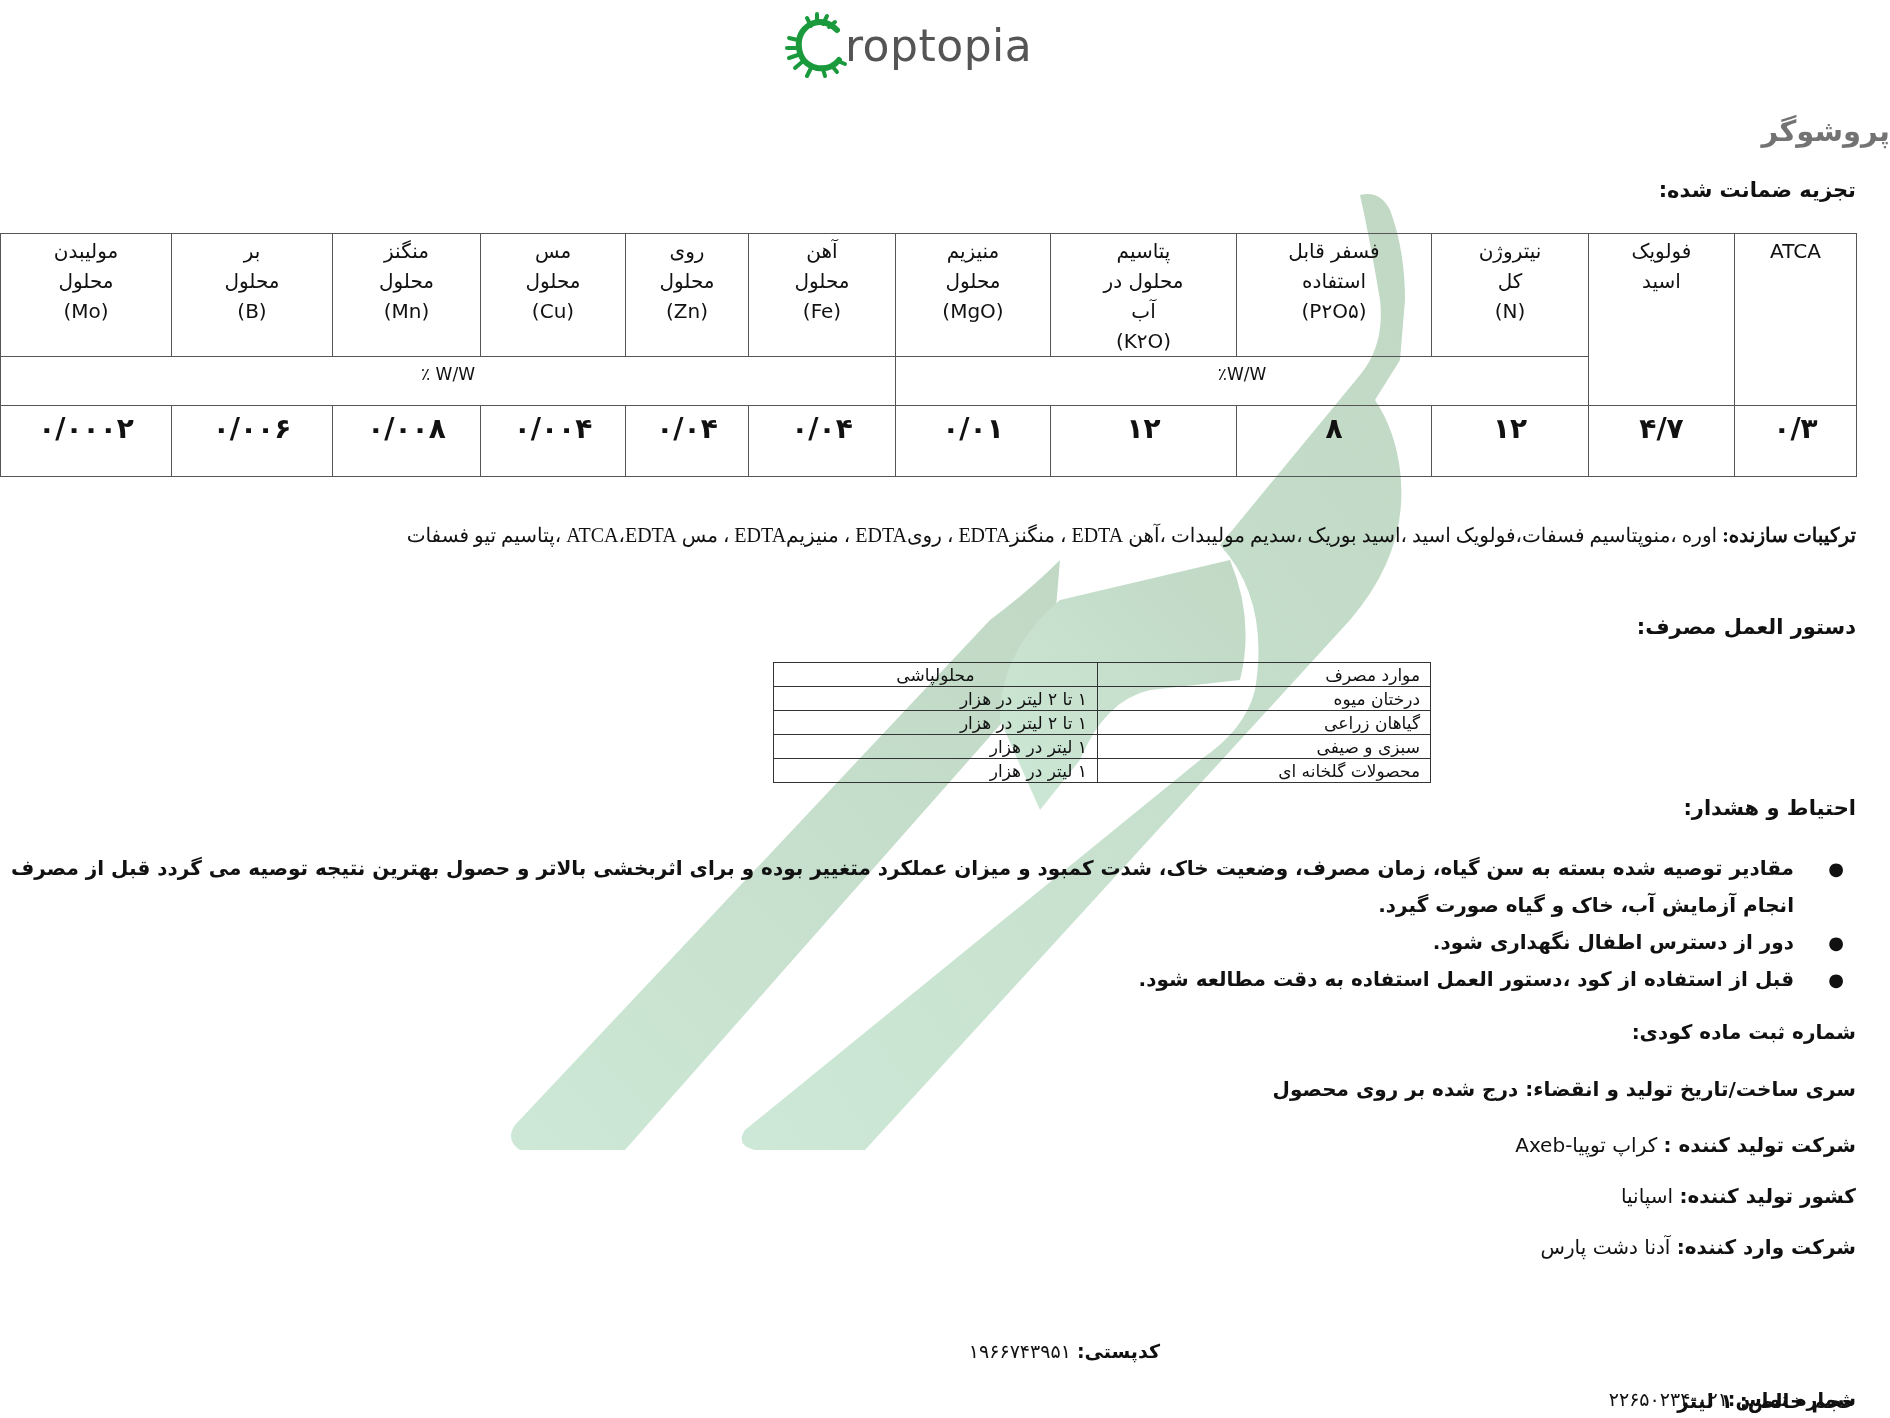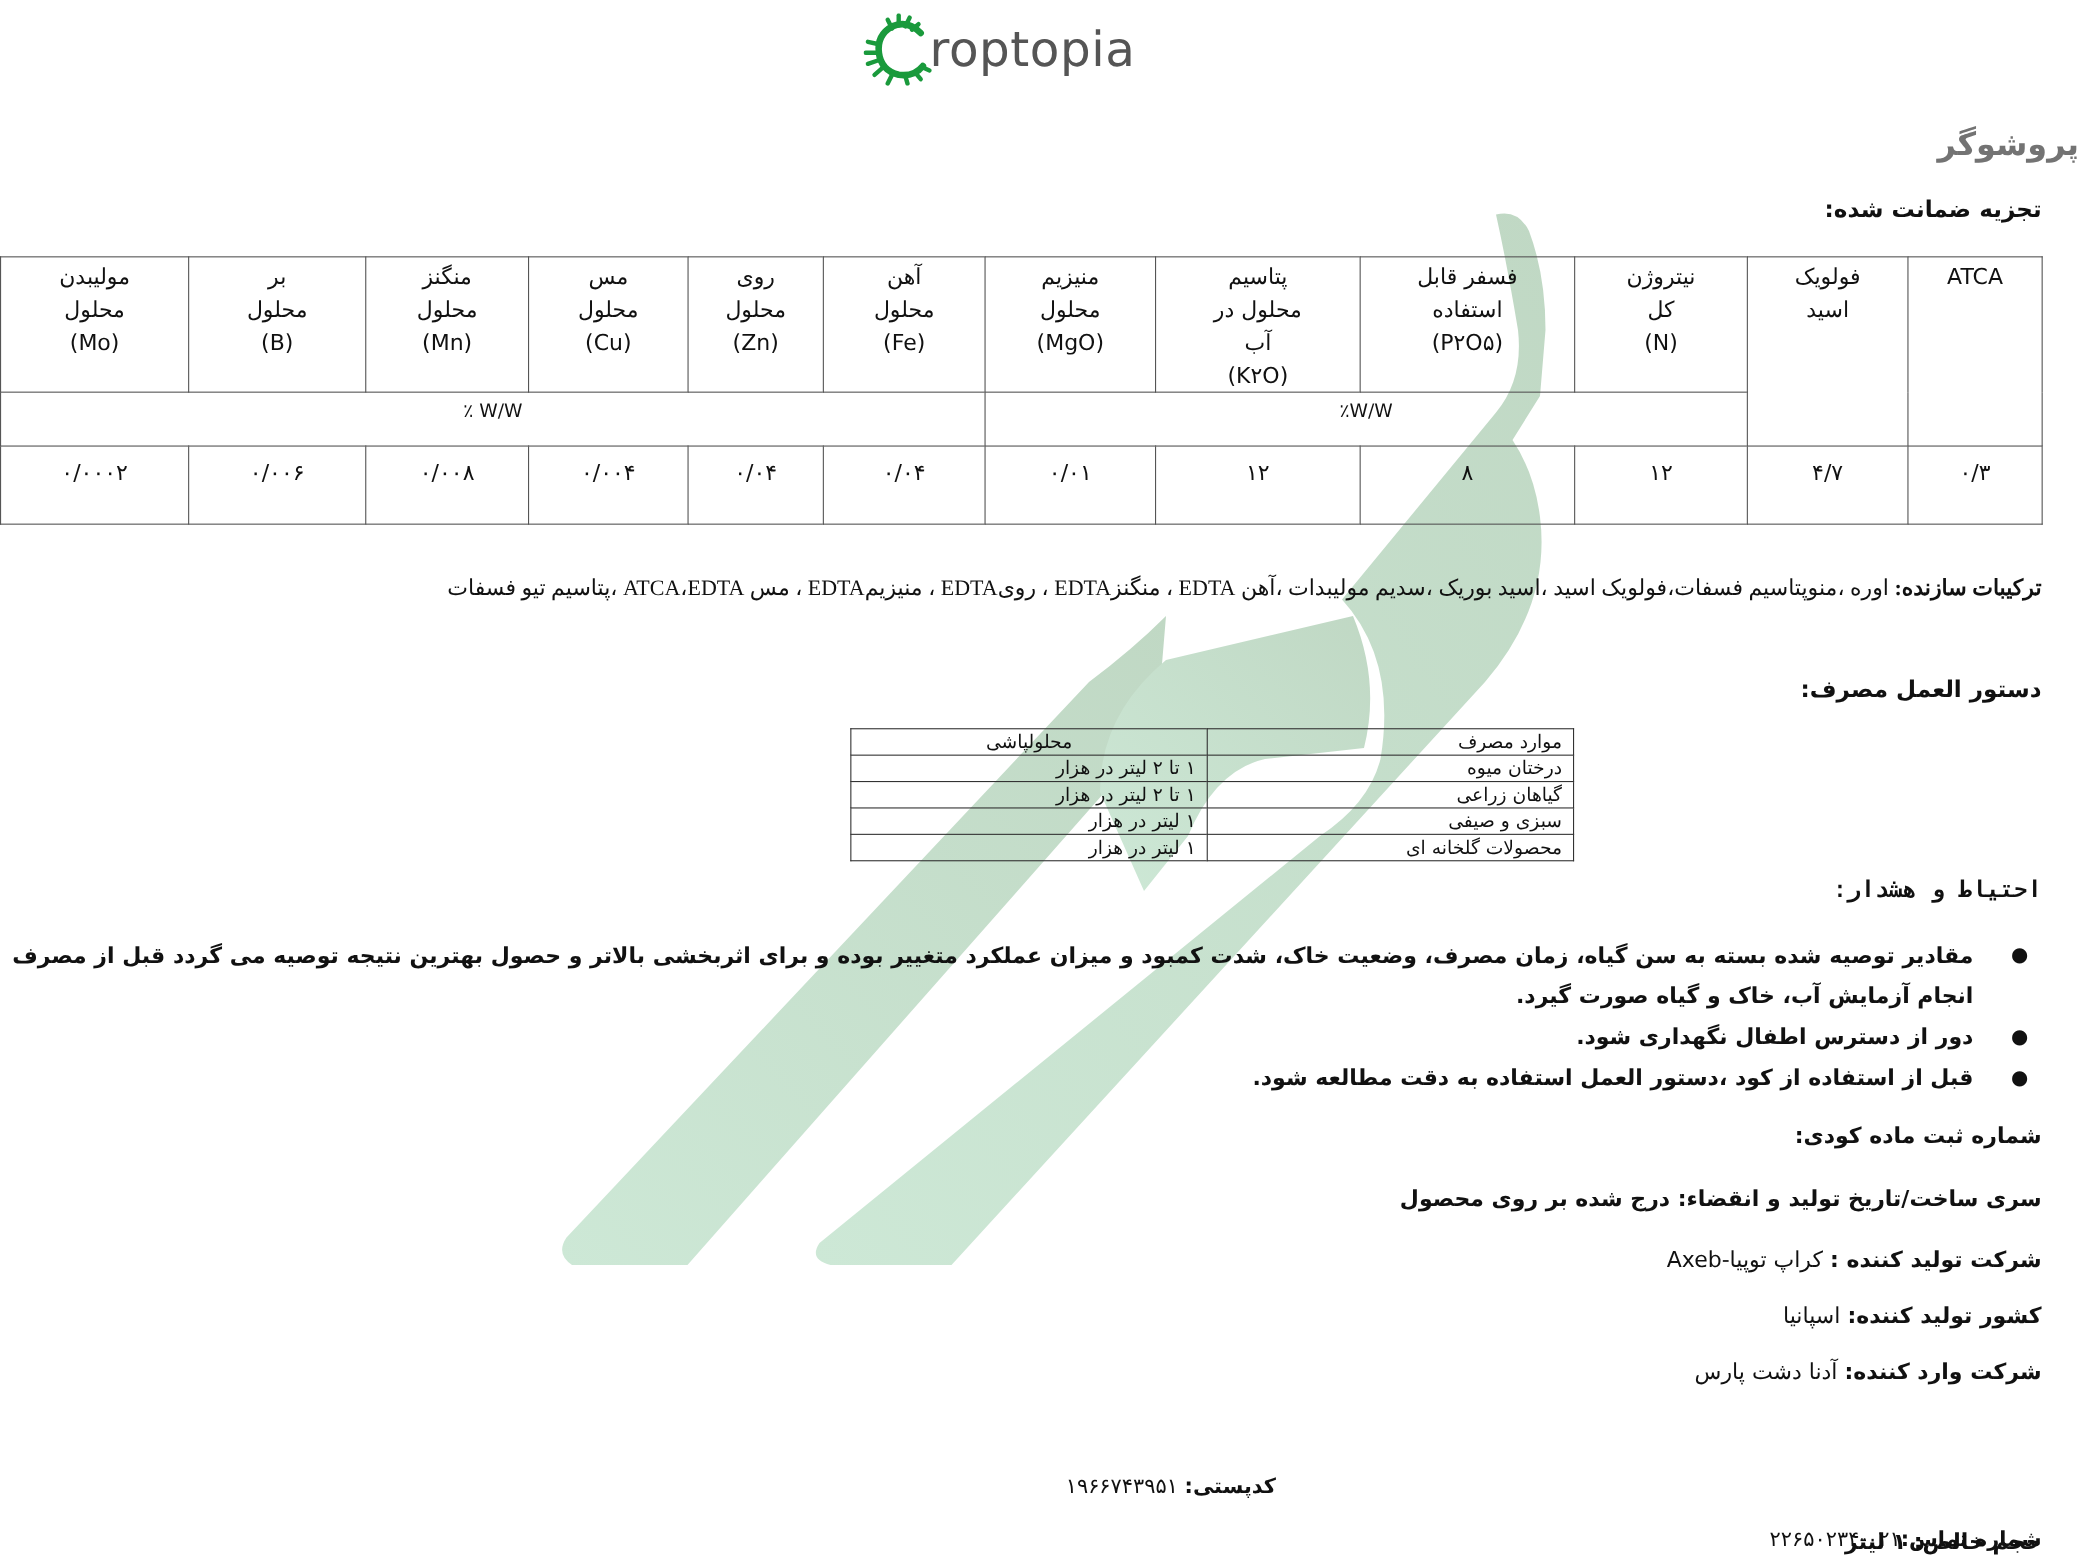--- a/index.html
+++ b/index.html
@@ -32,21 +32,21 @@
     table.analysis {
       position: absolute; left: 0; top: 233px; width: 1857px; border-collapse: collapse; direction: rtl;
       table-layout: fixed;
     }
     table.analysis td {
       border: 1.5px solid #555; text-align: center; vertical-align: top;
       font-size: 20px; line-height: 30px; padding: 2px 4px 0 4px; background: transparent;
     }
     table.analysis tr.head td { height: 115px; }
     table.analysis tr.unit td { height: 46px; font-size: 17px; }
-    table.analysis tr.vals td { height: 62px; font-size: 20px; font-weight: normal; padding-top: 8px; }
+    table.analysis tr.vals td { height: 62px; font-size: 28px; font-weight: bold; padding-top: 8px; }
     .hline { display: block; }
 
     .paragraph {
       position: absolute; right: 34px; width: 1820px; direction: rtl; text-align: right;
       font-size: 20px; line-height: 38px; font-family: Liberation Serif, serif;
     }
     .paragraph .lbl { font-weight: bold; }
 
     
     table.usage {
@@ -237,21 +237,21 @@
       <td class="c1">سبزی و صیفی</td>
       <td class="c2">۱ لیتر در هزار</td>
     </tr>
     <tr>
       <td class="c1">محصولات گلخانه ای</td>
       <td class="c2">۱ لیتر در هزار</td>
     </tr>
   </tbody>
     </table>
 
-  <div class="section-heading" style="top:796px;font-family:Liberation Mono, monospace;">احتیاط و هشدار:</div>
+  <div class="section-heading" style="top:796px;">احتیاط و هشدار:</div>
 
   <ul class="warnings">
     <li><span class="bullet">●</span><span>مقادیر توصیه شده بسته به سن گیاه، زمان مصرف، وضعیت خاک، شدت کمبود و میزان عملکرد متغییر بوده و برای اثربخشی بالاتر و حصول بهترین نتیجه توصیه می گردد قبل از مصرف انجام آزمایش آب، خاک و گیاه صورت گیرد.</span></li>
     <li><span class="bullet">●</span><span>دور از دسترس اطفال نگهداری شود.</span></li>
     <li><span class="bullet">●</span><span>قبل از استفاده از کود ،دستور العمل استفاده به دقت مطالعه شود.</span></li>
   </ul>
 
   <div class="info-line" style="top:1020px;">
     <span class="lbl">شماره ثبت ماده کودی:</span>
   </div>

